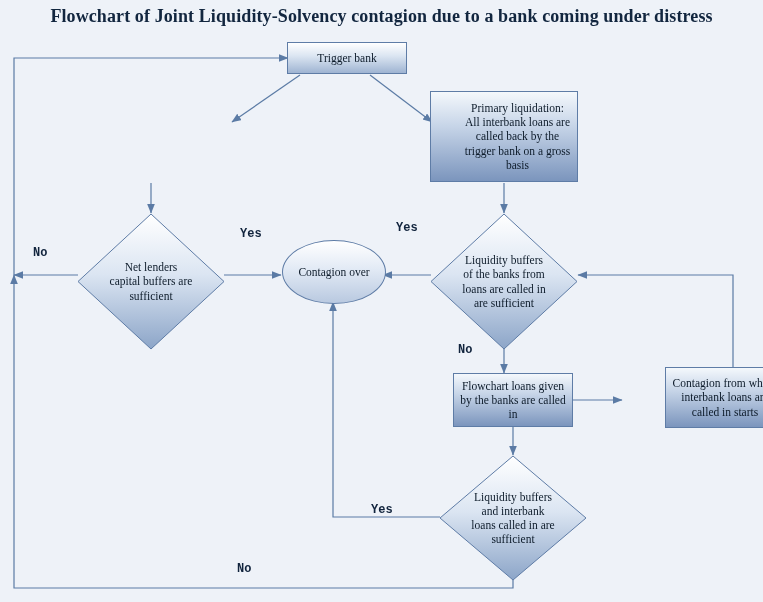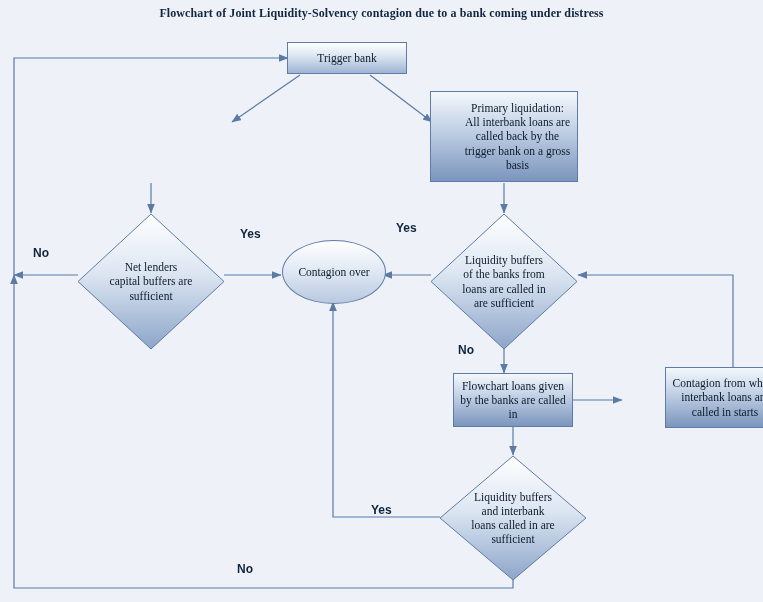--- a/index.html
+++ b/index.html
@@ -16,21 +16,21 @@
     font-family: "Liberation Serif", serif;
   }
   #title {
     position: absolute;
     top: 6px;
     left: 0;
     width: 763px;
     text-align: center;
     font-family: "Liberation Serif", serif;
     font-weight: bold;
-    font-size: 12px;
+    font-size: 18px;
     color: #12263f;
     letter-spacing: 0.1px;
   }
   svg#edges {
     position: absolute;
     top: 0;
     left: 0;
     width: 763px;
     height: 602px;
   }
@@ -88,21 +88,21 @@
     align-items: center;
     justify-content: center;
     text-align: center;
     font-family: "Liberation Serif", serif;
     font-size: 11.5px;
     line-height: 1.24;
     color: #0d1b2a;
   }
   .edge-label {
     position: absolute;
-    font-family: Liberation Sans, sans-serif;
+    font-family: Liberation Mono, monospace;
     font-size: 12px;
     font-weight: bold;
     color: #11243d;
   }
 </style>
 </head>
 <body>
 
 <div id="page">
 

